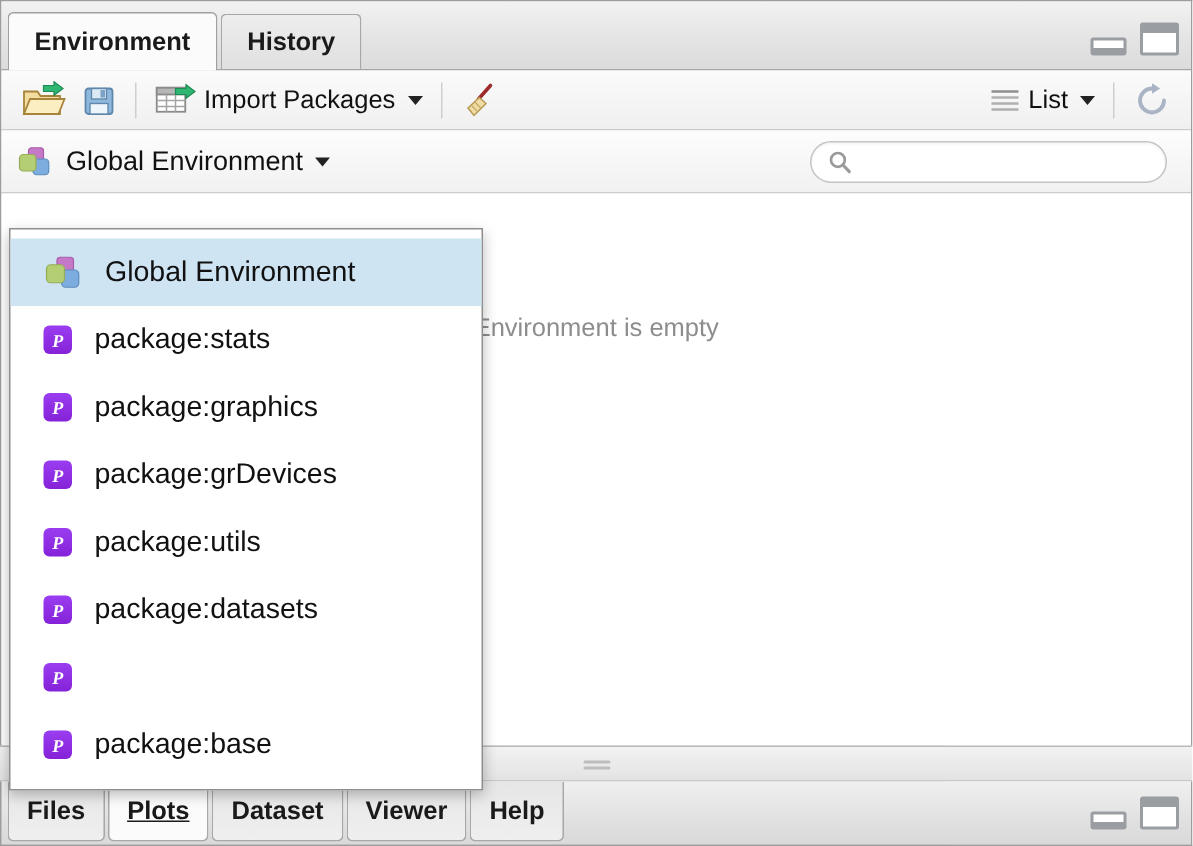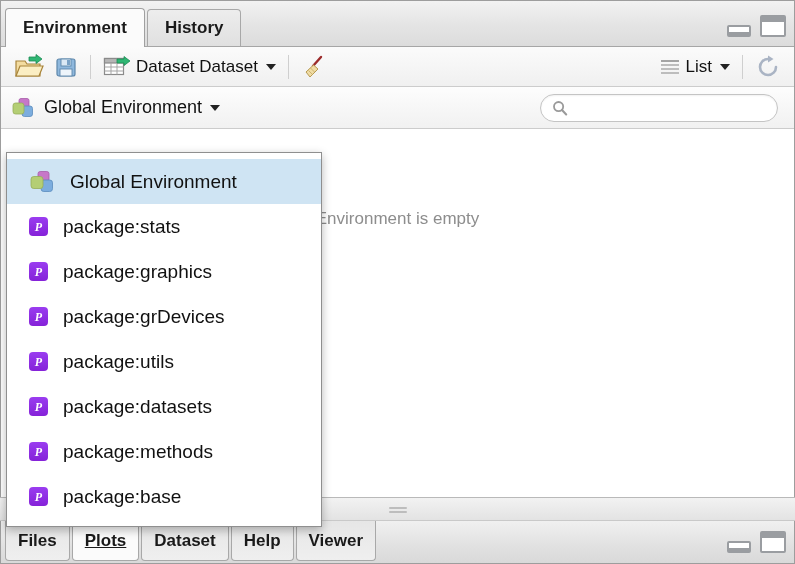--- a/index.html
+++ b/index.html
@@ -370,21 +370,21 @@
           <svg width="28" height="24" viewBox="0 0 28 24">
             <rect x="1.5" y="3.5" width="19" height="16" fill="#ffffff" stroke="#8a8a8a" stroke-width="1.2"></rect>
             <rect x="1.5" y="3.5" width="19" height="4.5" fill="#b6b6b6" stroke="#8a8a8a" stroke-width="1.2"></rect>
             <line x1="8" y1="8" x2="8" y2="19.5" stroke="#a5a5a5" stroke-width="1"></line>
             <line x1="14" y1="8" x2="14" y2="19.5" stroke="#a5a5a5" stroke-width="1"></line>
             <line x1="1.5" y1="12" x2="20.5" y2="12" stroke="#a5a5a5" stroke-width="1"></line>
             <line x1="1.5" y1="16" x2="20.5" y2="16" stroke="#a5a5a5" stroke-width="1"></line>
             <path d="M14 4 L21 4 L21 1.5 L27 6 L21 10.5 L21 8 L14 8 Z" fill="#2fb673" stroke="#1c8a53" stroke-width="0.8"></path>
           </svg>
         </span>
-        <span class="tb-label">Dataset Dataset</span>
+        <span class="tb-label">Import Packages</span>
         <span class="caret"></span>
       </div>
 
       <div class="tb-sep"></div>
 
       <div class="tb-btn">
         <span class="icon">
           <svg width="28" height="26" viewBox="0 0 28 26">
             <line x1="20" y1="3" x2="12" y2="12" stroke="#9c2b2b" stroke-width="2.4" stroke-linecap="round"></line>
             <path d="M12.5 11 L17 15 L9 23 L5 18 Z" fill="#f0dca4" stroke="#b79a52" stroke-width="1"></path>
@@ -461,24 +461,24 @@
     <div class="btab">
       <span>Files</span>
     </div>
     <div class="btab active">
       <span>Plots</span>
     </div>
     <div class="btab">
       <span>Dataset</span>
     </div>
     <div class="btab">
+      <span>Viewer</span>
+    </div>
+    <div class="btab">
       <span>Help</span>
-    </div>
-    <div class="btab">
-      <span>Viewer</span>
     </div>
 
     <div class="bottom-controls">
       <div class="ctl-min"></div>
       <div class="ctl-max"></div>
     </div>
   </div>
 
   <div class="dropdown">
 
@@ -525,21 +525,20 @@
       <span class="pkg-icon">
           <i>P</i>
         </span>
       <span class="dd-label">package:datasets</span>
     </div>
 
     <div class="dd-item">
       <span class="pkg-icon">
           <i>P</i>
         </span>
-      <span class="dd-label">package:methods</span>
     </div>
 
     <div class="dd-item">
       <span class="pkg-icon">
           <i>P</i>
         </span>
       <span class="dd-label">package:base</span>
     </div>
   </div>
 

